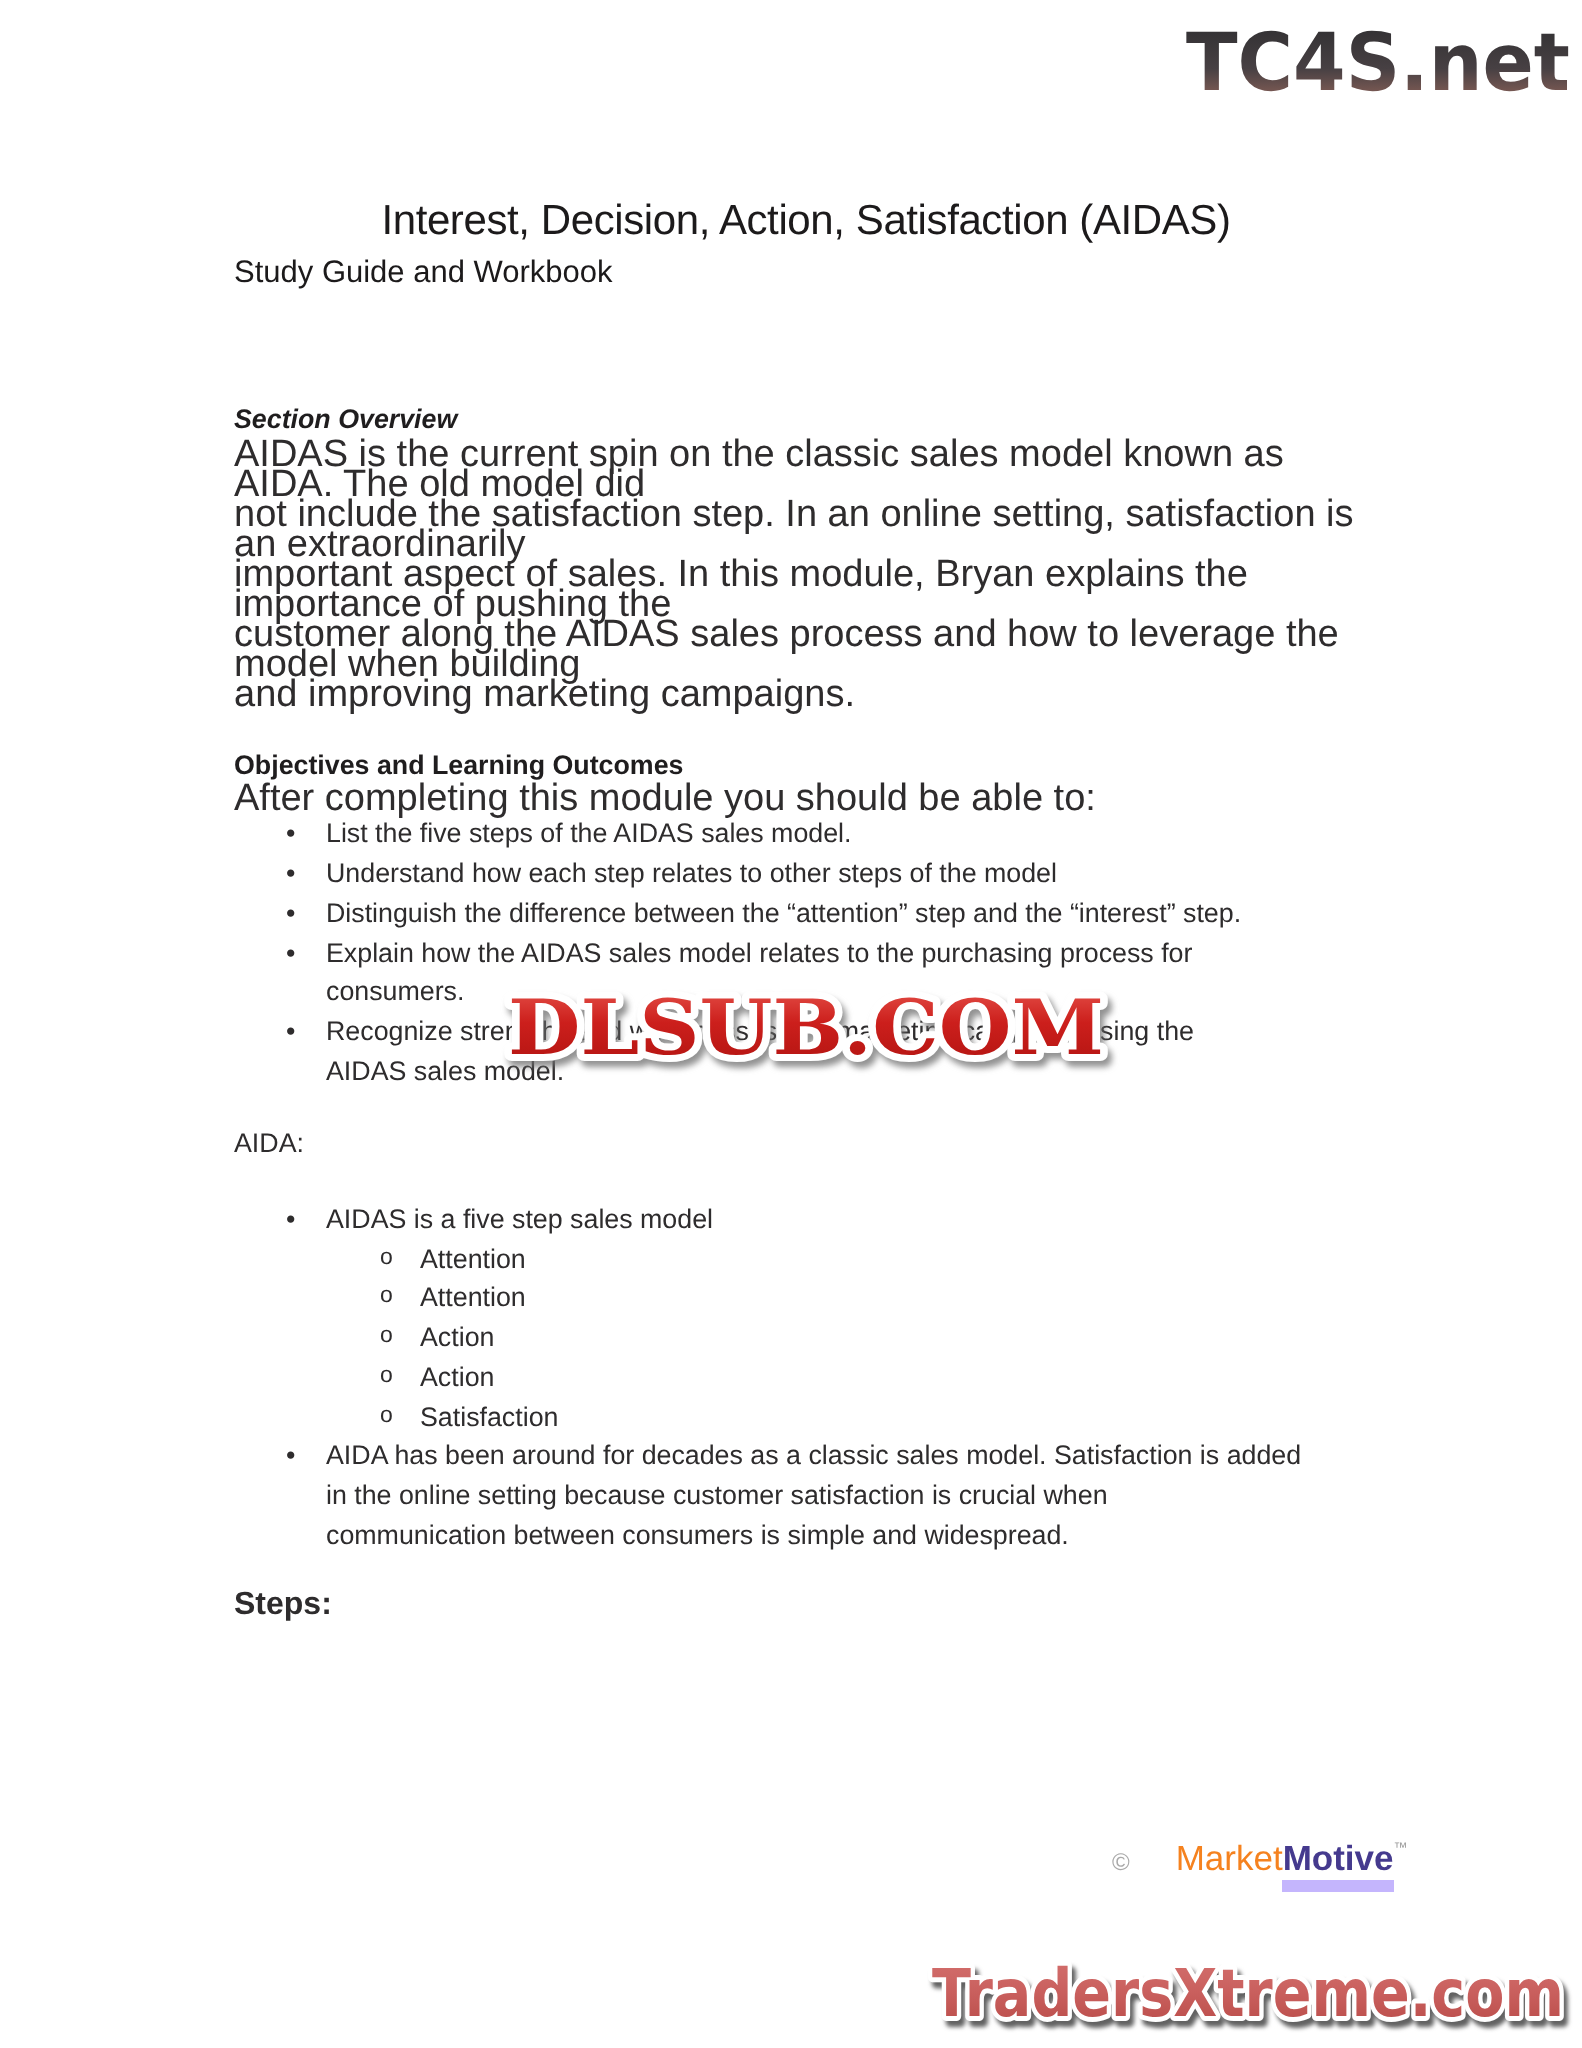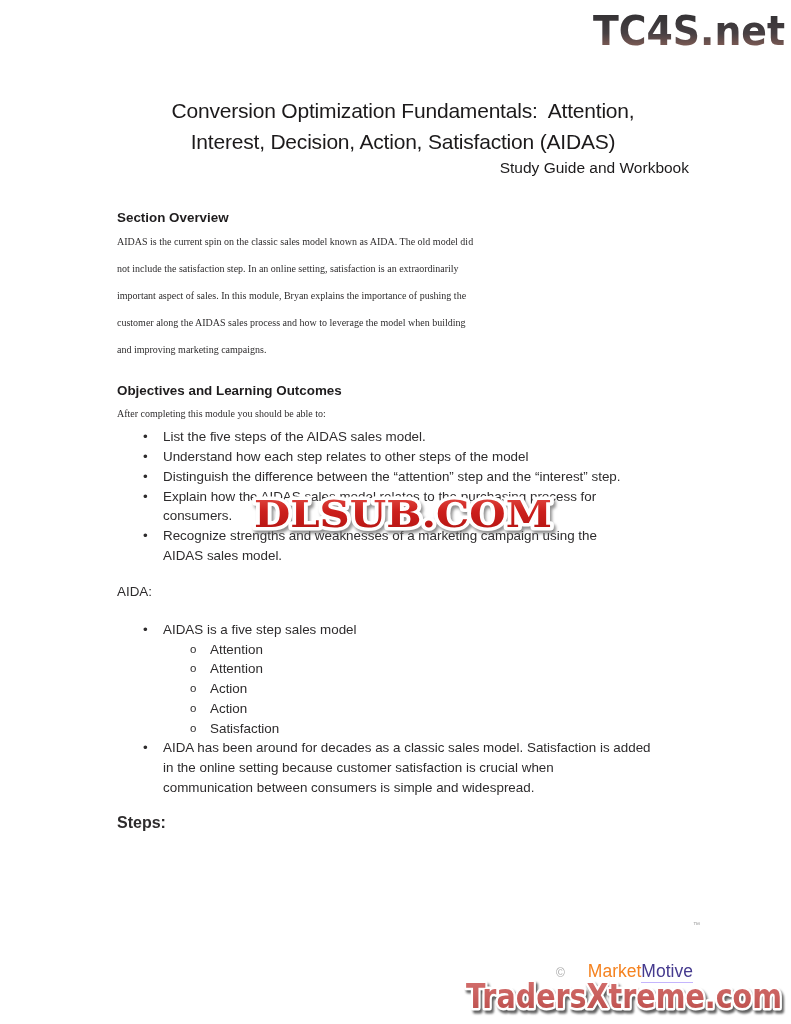--- a/index.html
+++ b/index.html
@@ -13,43 +13,43 @@
     overflow:hidden;
   }
   
   .tc4s { position:absolute; top:4px; right:2px; width:200px; height:52px; }
   
   .content { position:absolute; left:117px; top:95px; width:572px; }
   .title-line {
     font-size:21px; line-height:31px; text-align:center;
     color:#1c1a1b; white-space:pre-wrap; letter-spacing:-0.2px;
   }
-  .subtitle { font-size:15.5px; line-height:22px; text-align:right; color:#1c1a1b; }
+  .subtitle { font-size:15.5px; line-height:22px; text-align:left; color:#1c1a1b; }
   .h { font-weight:bold; font-size:13.4px; line-height:19.7px; color:#1f1d1e; }
-  .h-overview { margin-top:29px; }
+  .h-overview { margin-top:52px;font-style:italic; }
   .h-objectives { margin-top:18px; }
   .h-takeaways { margin-top:37px; }
-  .p { font-size:10px; line-height:27px; white-space:pre-wrap;font-family:Liberation Serif, serif; }
+  .p { font-size:19px; line-height:15px; white-space:pre-wrap; }
   .li { display:flex; font-size:13.4px; line-height:19.7px; }
   .li .m1 { flex:none; width:20px; margin-left:26px; }
   .li .m2 { flex:none; width:20px; margin-left:73px; font-size:11.5px; }
   .li .t { flex:1; white-space:pre-wrap; }
   .aidas-label { margin-top:17px; font-size:13.4px; line-height:19.7px; }
   .kt-bullet1 { margin-top:18px; }
   .steps { margin-top:16px; font-size:16px; line-height:19.7px;font-weight:bold; }
   
   .wm-center { position:absolute; left:243px; top:484px; width:320px; height:58px; }
   
   .marketmotive {
     position:absolute; left:556px; top:919px;
     white-space:nowrap; display:flex; align-items:baseline;
   }
   .mm-c { color:#a9a9a9; font-size:12px; margin-right:3px; }
   .mm-market { color:#f5821f; font-size:17.5px;margin-left:20px; }
-  .mm-motive { color:#453a8e; font-size:17.5px; font-weight:normal; border-bottom:1px solid #c4b5fd;margin-top:42px; }
+  .mm-motive { color:#453a8e; font-size:17.5px; font-weight:bold; border-bottom:6px solid #c4b5fd; }
   .mm-tm { color:#9a9a9a; font-size:7px; align-self:flex-start; margin-top:2px; }
   
   .wm-bottom { position:absolute; left:456px; top:972px; width:336px; height:50px; }
 </style>
 </head>
 <body>
 
 <div class="page">
 
   <svg class="tc4s" viewBox="0 0 200 52">
@@ -58,21 +58,20 @@
         <stop offset="0" stop-color="#2e2e30"></stop>
         <stop offset="0.55" stop-color="#474043"></stop>
         <stop offset="1" stop-color="#9c6a5e"></stop>
       </linearGradient>
     </defs>
     <text x="100" y="41" text-anchor="middle" font-family="DejaVu Sans, sans-serif" font-weight="bold" font-size="40" textLength="192" lengthAdjust="spacingAndGlyphs" fill="url(#gradTc4s)">TC4S.net</text>
   </svg>
 
   <div class="content">
 
-    <div class="title-line">Conversion Optimization Fundamentals:  Attention,</div>
     <div class="title-line">Interest, Decision, Action, Satisfaction (AIDAS)</div>
     <div class="subtitle">Study Guide and Workbook</div>
 
     <div class="h h-overview">Section Overview</div>
     <div class="p">AIDAS is the current spin on the classic sales model known as AIDA. The old model did
 not include the satisfaction step. In an online setting, satisfaction is an extraordinarily
 important aspect of sales. In this module, Bryan explains the importance of pushing the
 customer along the AIDAS sales process and how to leverage the model when building
 and improving marketing campaigns.</div>
 

